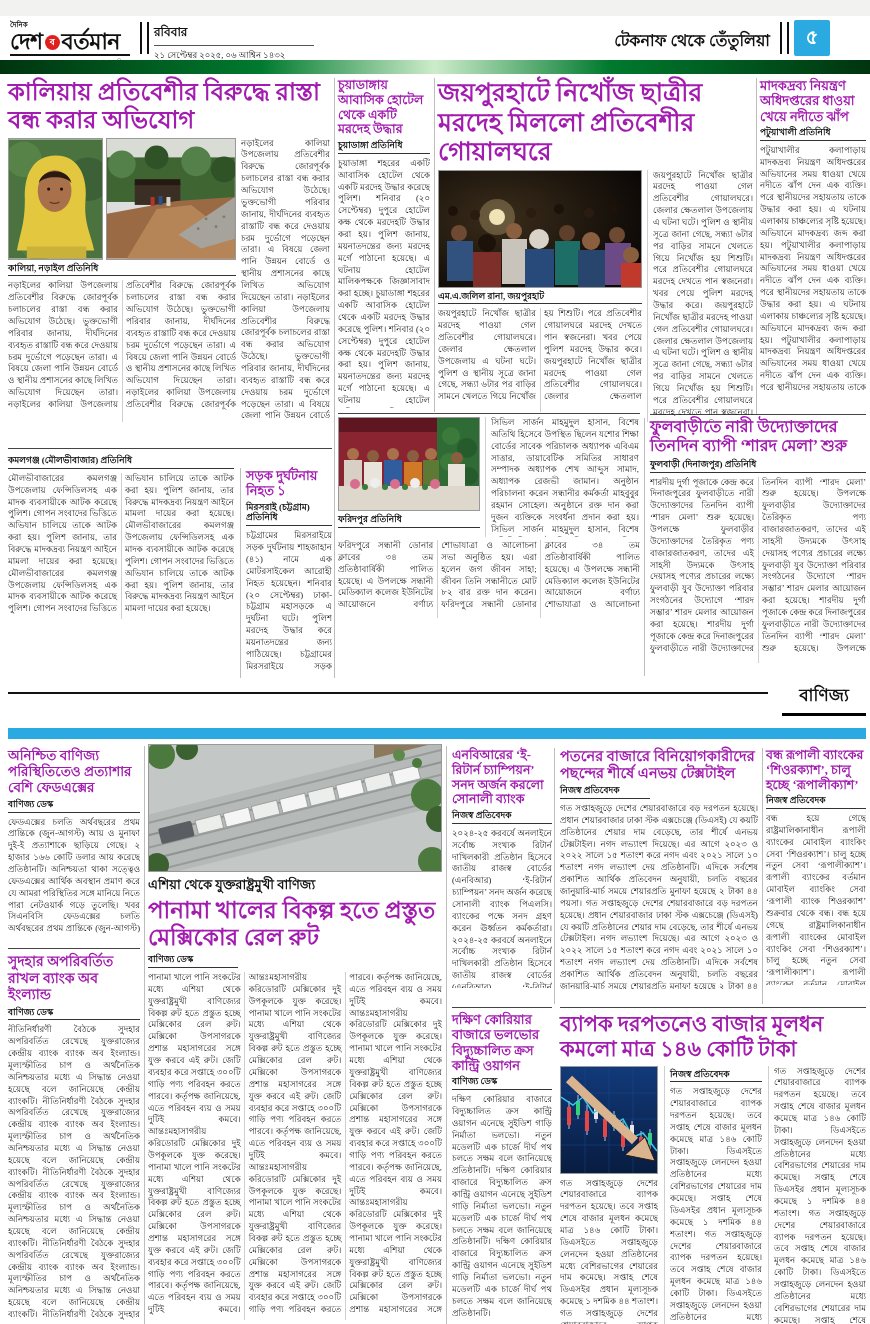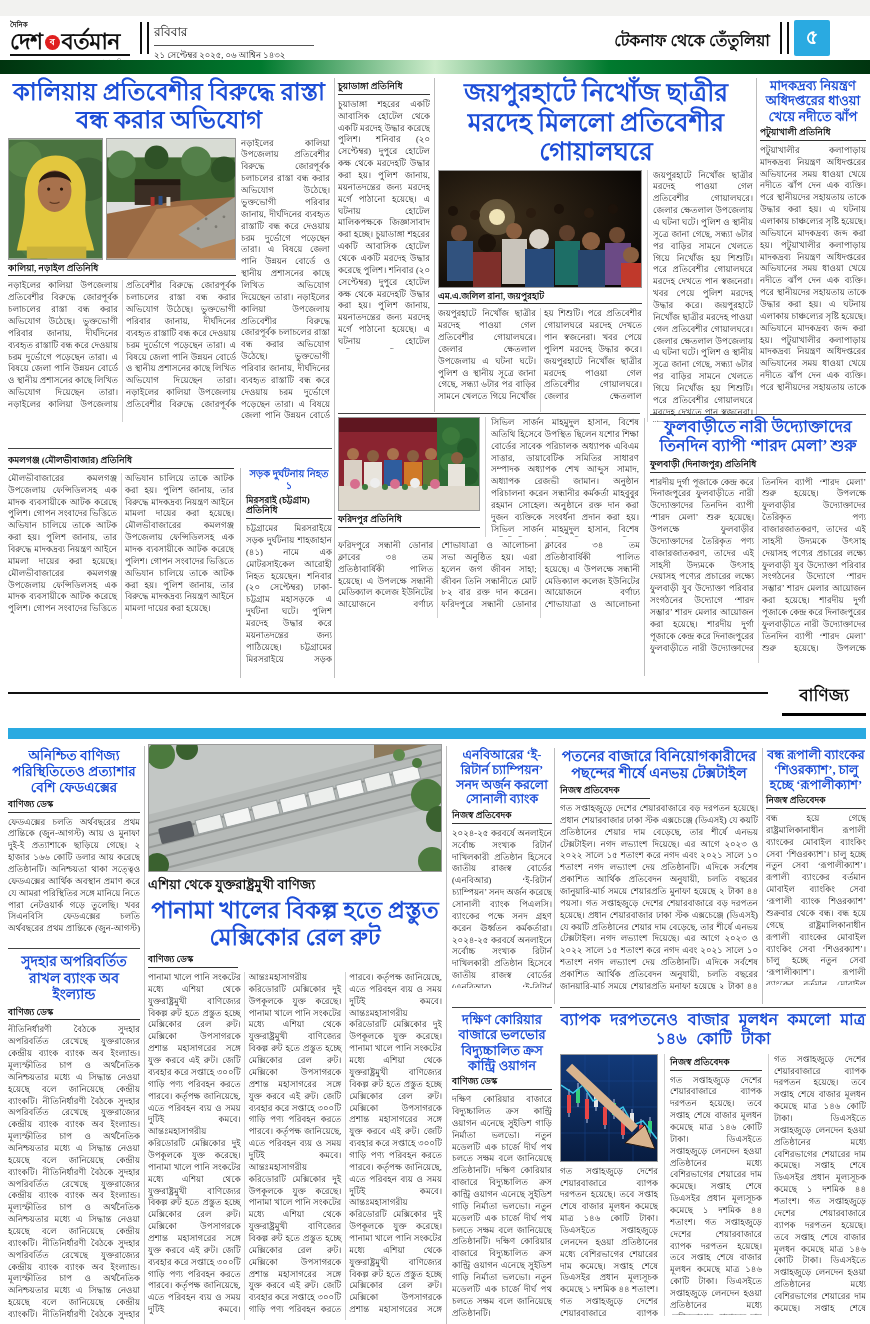--- a/index.html
+++ b/index.html
@@ -1,36 +1,36 @@
 <!DOCTYPE html>
 <html><head>
 <meta charset="utf-8">
 <style>
   html,body{margin:0;padding:0;background:#f2f2f0;}
   #page{position:relative;width:870px;height:1324px;background:#ffffff;margin:16px auto;
         font-family:"Liberation Serif",serif;color:#111;overflow:hidden;}
   .abs{position:absolute;}
-  .hl{font-weight:bold;text-align:center;line-height:1.18;color:#1d4ed8;margin:0 0 3px 0;}
+  .hl{font-weight:bold;text-align:left;line-height:1.18;color:#a21caf;margin:0 0 3px 0;}
   .byline{font-weight:bold;font-size:9px;border-bottom:1px solid #333;padding-bottom:2px;margin:3px 0 4px 0;line-height:1.2;}
   .body{font-size:8.6px;line-height:1.38;text-align:justify;color:#1d1d1d;overflow:hidden;margin:0;word-break:break-word;}
   .cols2{column-count:2;column-gap:8px;column-rule:1px solid #cfcfcf;}
   .cols3{column-count:3;column-gap:8px;column-rule:1px solid #cfcfcf;}
   .vrule{position:absolute;width:1px;background:#bdbdbd;}
   .hline{position:absolute;height:1px;background:#444;}
   .row{display:flex;gap:5px;}
   .photo{display:block;border:1px solid #999;background:#ddd;}
   
   .brand-prefix{font-size:7px;font-weight:bold;}
   .logo-main{font-size:22px;font-weight:bold;letter-spacing:-.5px;display:flex;align-items:center;
              border-bottom:2px solid #111;padding-bottom:1px;line-height:1;}
   .logo-dot{display:inline-flex;width:15px;height:15px;border-radius:50%;background:#e01f1f;color:#fff;
             font-size:9px;align-items:center;justify-content:center;margin:0 2px;font-style:normal;}
   .tagline{font-size:6px;text-align:right;margin-top:1px;color:#222;}
   .dbar{position:absolute;width:5px;height:32px;border-left:2px solid #111;border-right:2px solid #111;}
-  .day{font-weight:normal;font-size:12px;border-bottom:1px solid #555;padding-bottom:2px;}
+  .day{font-weight:bold;font-size:12px;border-bottom:1px solid #555;padding-bottom:2px;}
   .dateline{font-size:8.5px;margin-top:3px;}
   .slogan{font-size:16px;font-weight:bold;text-align:right;}
   .pagebox{position:absolute;width:36px;height:36px;background:#2aaae1;color:#fff;font-weight:bold;
            font-size:20px;display:flex;align-items:center;justify-content:center;border-radius:2px;}
   .greenbar{position:absolute;left:0;width:870px;height:14px;
             background:linear-gradient(90deg,#00340f 0%,#007a2e 30%,#cdeccb 50%,#007a2e 70%,#00340f 100%);}
   .bluebar{position:absolute;background:#2aaae1;}
   .seclabel{font-size:17px;font-weight:bold;text-align:center;border-bottom:3px solid #000;padding-bottom:3px;}
   .kicker{font-size:13px;font-weight:bold;margin:3px 0 1px 0;}
   .subcol{border-left:1px solid #cfcfcf;padding-left:5px;}
@@ -112,20 +112,21 @@
         <div class="byline">কালিয়া, নড়াইল প্রতিনিধি</div>
         <p class="body cols2" style="height:142px;">নড়াইলের কালিয়া উপজেলায় প্রতিবেশীর বিরুদ্ধে জোরপূর্বক চলাচলের রাস্তা বন্ধ করার অভিযোগ উঠেছে। ভুক্তভোগী পরিবার জানায়, দীর্ঘদিনের ব্যবহৃত রাস্তাটি বন্ধ করে দেওয়ায় চরম দুর্ভোগে পড়েছেন তারা। এ বিষয়ে জেলা পানি উন্নয়ন বোর্ডে ও স্থানীয় প্রশাসনের কাছে লিখিত অভিযোগ দিয়েছেন তারা। নড়াইলের কালিয়া উপজেলায় প্রতিবেশীর বিরুদ্ধে জোরপূর্বক চলাচলের রাস্তা বন্ধ করার অভিযোগ উঠেছে। ভুক্তভোগী পরিবার জানায়, দীর্ঘদিনের ব্যবহৃত রাস্তাটি বন্ধ করে দেওয়ায় চরম দুর্ভোগে পড়েছেন তারা। এ বিষয়ে জেলা পানি উন্নয়ন বোর্ডে ও স্থানীয় প্রশাসনের কাছে লিখিত অভিযোগ দিয়েছেন তারা। নড়াইলের কালিয়া উপজেলায় প্রতিবেশীর বিরুদ্ধে জোরপূর্বক চলাচলের রাস্তা বন্ধ করার অভিযোগ উঠেছে। ভুক্তভোগী পরিবার জানায়, দীর্ঘদিনের ব্যবহৃত রাস্তাটি বন্ধ করে দেওয়ায় চরম দুর্ভোগে পড়েছেন তারা। এ বিষয়ে জেলা পানি উন্নয়ন বোর্ডে ও স্থানীয় প্রশাসনের কাছে লিখিত অভিযোগ দিয়েছেন তারা। নড়াইলের কালিয়া উপজেলায় প্রতিবেশীর বিরুদ্ধে জোরপূর্বক চলাচলের রাস্তা বন্ধ করার অভিযোগ উঠেছে। ভুক্তভোগী পরিবার জানায়, দীর্ঘদিনের ব্যবহৃত রাস্তাটি বন্ধ করে দেওয়ায় চরম দুর্ভোগে পড়েছেন তারা। এ বিষয়ে জেলা পানি উন্নয়ন বোর্ডে ও স্থানীয় প্রশাসনের কাছে লিখিত অভিযোগ দিয়েছেন তারা। নড়াইলের কালিয়া উপজেলায় প্রতিবেশীর বিরুদ্ধে জোরপূর্বক চলাচলের রাস্তা বন্ধ করার অভিযোগ উঠেছে। ভুক্তভোগী পরিবার জানায়, দীর্ঘদিনের ব্যবহৃত রাস্তাটি বন্ধ করে দেওয়ায় চরম দুর্ভোগে পড়েছেন তারা। এ বিষয়ে জেলা পানি উন্নয়ন বোর্ডে ও স্থানীয় প্রশাসনের কাছে লিখিত অভিযোগ দিয়েছেন তারা।</p>
       </div>
       <div style="width:89px;">
         <p class="body" style="height:282px;">নড়াইলের কালিয়া উপজেলায় প্রতিবেশীর বিরুদ্ধে জোরপূর্বক চলাচলের রাস্তা বন্ধ করার অভিযোগ উঠেছে। ভুক্তভোগী পরিবার জানায়, দীর্ঘদিনের ব্যবহৃত রাস্তাটি বন্ধ করে দেওয়ায় চরম দুর্ভোগে পড়েছেন তারা। এ বিষয়ে জেলা পানি উন্নয়ন বোর্ডে ও স্থানীয় প্রশাসনের কাছে লিখিত অভিযোগ দিয়েছেন তারা। নড়াইলের কালিয়া উপজেলায় প্রতিবেশীর বিরুদ্ধে জোরপূর্বক চলাচলের রাস্তা বন্ধ করার অভিযোগ উঠেছে। ভুক্তভোগী পরিবার জানায়, দীর্ঘদিনের ব্যবহৃত রাস্তাটি বন্ধ করে দেওয়ায় চরম দুর্ভোগে পড়েছেন তারা। এ বিষয়ে জেলা পানি উন্নয়ন বোর্ডে ও স্থানীয় প্রশাসনের কাছে লিখিত অভিযোগ দিয়েছেন তারা। নড়াইলের কালিয়া উপজেলায় প্রতিবেশীর বিরুদ্ধে জোরপূর্বক চলাচলের রাস্তা বন্ধ করার অভিযোগ উঠেছে। ভুক্তভোগী পরিবার জানায়, দীর্ঘদিনের ব্যবহৃত রাস্তাটি বন্ধ করে দেওয়ায় চরম দুর্ভোগে পড়েছেন তারা। এ বিষয়ে জেলা পানি উন্নয়ন বোর্ডে ও স্থানীয় প্রশাসনের কাছে লিখিত অভিযোগ দিয়েছেন তারা। নড়াইলের কালিয়া উপজেলায় প্রতিবেশীর বিরুদ্ধে জোরপূর্বক চলাচলের রাস্তা বন্ধ করার অভিযোগ উঠেছে। ভুক্তভোগী পরিবার জানায়, দীর্ঘদিনের ব্যবহৃত রাস্তাটি বন্ধ করে দেওয়ায় চরম দুর্ভোগে পড়েছেন তারা। এ বিষয়ে জেলা পানি উন্নয়ন বোর্ডে ও স্থানীয় প্রশাসনের কাছে লিখিত অভিযোগ দিয়েছেন তারা।</p>
       </div>
     </div>
   </section>
 
   <section class="abs" style="left:338px;top:62px;width:92px;height:332px;">
+    <h2 class="hl" style="font-size:12.5px;">চুয়াডাঙ্গায় আবাসিক হোটেল থেকে একটি মরদেহ উদ্ধার</h2>
     <div class="byline">চুয়াডাঙ্গা প্রতিনিধি</div>
     <p class="body" style="height:250px;">চুয়াডাঙ্গা শহরের একটি আবাসিক হোটেল থেকে একটি মরদেহ উদ্ধার করেছে পুলিশ। শনিবার (২০ সেপ্টেম্বর) দুপুরে হোটেল কক্ষ থেকে মরদেহটি উদ্ধার করা হয়। পুলিশ জানায়, ময়নাতদন্তের জন্য মরদেহ মর্গে পাঠানো হয়েছে। এ ঘটনায় হোটেল মালিকপক্ষকে জিজ্ঞাসাবাদ করা হচ্ছে। চুয়াডাঙ্গা শহরের একটি আবাসিক হোটেল থেকে একটি মরদেহ উদ্ধার করেছে পুলিশ। শনিবার (২০ সেপ্টেম্বর) দুপুরে হোটেল কক্ষ থেকে মরদেহটি উদ্ধার করা হয়। পুলিশ জানায়, ময়নাতদন্তের জন্য মরদেহ মর্গে পাঠানো হয়েছে। এ ঘটনায় হোটেল মালিকপক্ষকে জিজ্ঞাসাবাদ করা হচ্ছে। চুয়াডাঙ্গা শহরের একটি আবাসিক হোটেল থেকে একটি মরদেহ উদ্ধার করেছে পুলিশ। শনিবার (২০ সেপ্টেম্বর) দুপুরে হোটেল কক্ষ থেকে মরদেহটি উদ্ধার করা হয়। পুলিশ জানায়, ময়নাতদন্তের জন্য মরদেহ মর্গে পাঠানো হয়েছে। এ ঘটনায় হোটেল মালিকপক্ষকে জিজ্ঞাসাবাদ করা হচ্ছে।</p>
   </section>
 
   <section class="abs" style="left:438px;top:62px;width:316px;height:332px;">
     <h2 class="hl" style="font-size:25px;">জয়পুরহাটে নিখোঁজ ছাত্রীর মরদেহ মিললো প্রতিবেশীর গোয়ালঘরে</h2>
     <div class="row">
       <div style="width:204px;">
         <svg class="photo" width="202" height="116" viewBox="0 0 202 116">
           <defs>
@@ -176,21 +177,21 @@
     <div class="byline">পটুয়াখালী প্রতিনিধি</div>
     <p class="body" style="height:248px;">পটুয়াখালীর কলাপাড়ায় মাদকদ্রব্য নিয়ন্ত্রণ অধিদপ্তরের অভিযানের সময় ধাওয়া খেয়ে নদীতে ঝাঁপ দেন এক ব্যক্তি। পরে স্থানীয়দের সহায়তায় তাকে উদ্ধার করা হয়। এ ঘটনায় এলাকায় চাঞ্চল্যের সৃষ্টি হয়েছে। অভিযানে মাদকদ্রব্য জব্দ করা হয়। পটুয়াখালীর কলাপাড়ায় মাদকদ্রব্য নিয়ন্ত্রণ অধিদপ্তরের অভিযানের সময় ধাওয়া খেয়ে নদীতে ঝাঁপ দেন এক ব্যক্তি। পরে স্থানীয়দের সহায়তায় তাকে উদ্ধার করা হয়। এ ঘটনায় এলাকায় চাঞ্চল্যের সৃষ্টি হয়েছে। অভিযানে মাদকদ্রব্য জব্দ করা হয়। পটুয়াখালীর কলাপাড়ায় মাদকদ্রব্য নিয়ন্ত্রণ অধিদপ্তরের অভিযানের সময় ধাওয়া খেয়ে নদীতে ঝাঁপ দেন এক ব্যক্তি। পরে স্থানীয়দের সহায়তায় তাকে উদ্ধার করা হয়। এ ঘটনায় এলাকায় চাঞ্চল্যের সৃষ্টি হয়েছে। অভিযানে মাদকদ্রব্য জব্দ করা হয়।</p>
   </section>
 
   <section class="abs" style="left:8px;top:436px;width:226px;height:226px;">
     <div class="byline">কমলগঞ্জ (মৌলভীবাজার) প্রতিনিধি</div>
     <p class="body cols2" style="height:146px;">মৌলভীবাজারের কমলগঞ্জ উপজেলায় ফেন্সিডিলসহ এক মাদক ব্যবসায়ীকে আটক করেছে পুলিশ। গোপন সংবাদের ভিত্তিতে অভিযান চালিয়ে তাকে আটক করা হয়। পুলিশ জানায়, তার বিরুদ্ধে মাদকদ্রব্য নিয়ন্ত্রণ আইনে মামলা দায়ের করা হয়েছে। মৌলভীবাজারের কমলগঞ্জ উপজেলায় ফেন্সিডিলসহ এক মাদক ব্যবসায়ীকে আটক করেছে পুলিশ। গোপন সংবাদের ভিত্তিতে অভিযান চালিয়ে তাকে আটক করা হয়। পুলিশ জানায়, তার বিরুদ্ধে মাদকদ্রব্য নিয়ন্ত্রণ আইনে মামলা দায়ের করা হয়েছে। মৌলভীবাজারের কমলগঞ্জ উপজেলায় ফেন্সিডিলসহ এক মাদক ব্যবসায়ীকে আটক করেছে পুলিশ। গোপন সংবাদের ভিত্তিতে অভিযান চালিয়ে তাকে আটক করা হয়। পুলিশ জানায়, তার বিরুদ্ধে মাদকদ্রব্য নিয়ন্ত্রণ আইনে মামলা দায়ের করা হয়েছে।</p>
   </section>
 
   <section class="abs" style="left:246px;top:452px;width:86px;height:210px;">
-    <h2 class="hl" style="font-size:10px;">সড়ক দুর্ঘটনায় নিহত ১</h2>
+    <h2 class="hl" style="font-size:13px;">সড়ক দুর্ঘটনায় নিহত ১</h2>
     <div class="byline">মিরসরাই (চট্টগ্রাম) প্রতিনিধি</div>
     <p class="body" style="height:142px;">চট্টগ্রামের মিরসরাইয়ে সড়ক দুর্ঘটনায় শাহজাহান (৪১) নামে এক মোটরসাইকেল আরোহী নিহত হয়েছেন। শনিবার (২০ সেপ্টেম্বর) ঢাকা-চট্টগ্রাম মহাসড়কে এ দুর্ঘটনা ঘটে। পুলিশ মরদেহ উদ্ধার করে ময়নাতদন্তের জন্য পাঠিয়েছে। চট্টগ্রামের মিরসরাইয়ে সড়ক দুর্ঘটনায় শাহজাহান (৪১) নামে এক মোটরসাইকেল আরোহী নিহত হয়েছেন। শনিবার (২০ সেপ্টেম্বর) ঢাকা-চট্টগ্রাম মহাসড়কে এ দুর্ঘটনা ঘটে। পুলিশ মরদেহ উদ্ধার করে ময়নাতদন্তের জন্য পাঠিয়েছে।</p>
   </section>
 
   <section class="abs" style="left:338px;top:401px;width:302px;height:260px;">
     <div class="row">
       <div style="width:142px;">
         <svg class="photo" width="140" height="92" viewBox="0 0 140 92">
           <rect width="140" height="92" fill="#8a2430"></rect>
           <rect x="0" y="0" width="140" height="14" fill="#5f1620"></rect>
@@ -317,21 +318,21 @@
     <p class="body" style="height:186px;">গত সপ্তাহজুড়ে দেশের শেয়ারবাজারে বড় দরপতন হয়েছে। প্রধান শেয়ারবাজার ঢাকা স্টক এক্সচেঞ্জে (ডিএসই) যে কয়টি প্রতিষ্ঠানের শেয়ার দাম বেড়েছে, তার শীর্ষে এনভয় টেক্সটাইল। নগদ লভ্যাংশ দিয়েছে। এর আগে ২০২৩ ও ২০২২ সালে ১৫ শতাংশ করে নগদ এবং ২০২১ সালে ১০ শতাংশ নগদ লভ্যাংশ দেয় প্রতিষ্ঠানটি। এদিকে সর্বশেষ প্রকাশিত আর্থিক প্রতিবেদন অনুযায়ী, চলতি বছরের জানুয়ারি-মার্চ সময়ে শেয়ারপ্রতি মুনাফা হয়েছে ২ টাকা ৪৪ পয়সা। গত সপ্তাহজুড়ে দেশের শেয়ারবাজারে বড় দরপতন হয়েছে। প্রধান শেয়ারবাজার ঢাকা স্টক এক্সচেঞ্জে (ডিএসই) যে কয়টি প্রতিষ্ঠানের শেয়ার দাম বেড়েছে, তার শীর্ষে এনভয় টেক্সটাইল। নগদ লভ্যাংশ দিয়েছে। এর আগে ২০২৩ ও ২০২২ সালে ১৫ শতাংশ করে নগদ এবং ২০২১ সালে ১০ শতাংশ নগদ লভ্যাংশ দেয় প্রতিষ্ঠানটি। এদিকে সর্বশেষ প্রকাশিত আর্থিক প্রতিবেদন অনুযায়ী, চলতি বছরের জানুয়ারি-মার্চ সময়ে শেয়ারপ্রতি মুনাফা হয়েছে ২ টাকা ৪৪ পয়সা।</p>
   </section>
 
   <section class="abs" style="left:766px;top:732px;width:100px;height:256px;">
     <h2 class="hl" style="font-size:12.5px;">বন্ধ রূপালী ব্যাংকের ‘শিওরক্যাশ’, চালু হচ্ছে ‘রূপালীক্যাশ’</h2>
     <div class="byline">নিজস্ব প্রতিবেদক</div>
     <p class="body" style="height:172px;">বন্ধ হয়ে গেছে রাষ্ট্রমালিকানাধীন রূপালী ব্যাংকের মোবাইল ব্যাংকিং সেবা ‘শিওরক্যাশ’। চালু হচ্ছে নতুন সেবা ‘রূপালীক্যাশ’। রূপালী ব্যাংকের বর্তমান মোবাইল ব্যাংকিং সেবা ‘রূপালী ব্যাংক শিওরক্যাশ’ শুক্রবার থেকে বন্ধ। বন্ধ হয়ে গেছে রাষ্ট্রমালিকানাধীন রূপালী ব্যাংকের মোবাইল ব্যাংকিং সেবা ‘শিওরক্যাশ’। চালু হচ্ছে নতুন সেবা ‘রূপালীক্যাশ’। রূপালী ব্যাংকের বর্তমান মোবাইল ব্যাংকিং সেবা ‘রূপালী ব্যাংক শিওরক্যাশ’ শুক্রবার থেকে বন্ধ।</p>
   </section>
 
   <section class="abs" style="left:560px;top:996px;width:306px;height:328px;">
-    <h2 class="hl" style="font-size:16px;font-family:Liberation Mono, monospace;">ব্যাপক দরপতনেও বাজার মূলধন কমলো মাত্র ১৪৬ কোটি টাকা</h2>
+    <h2 class="hl" style="font-size:21px;">ব্যাপক দরপতনেও বাজার মূলধন কমলো মাত্র ১৪৬ কোটি টাকা</h2>
     <div class="row" style="gap:6px;margin-top:4px;">
       <div style="width:98px;">
         <svg class="photo" width="96" height="106" viewBox="0 0 96 106">
           <defs>
             <linearGradient id="cg" x1="0" y1="0" x2="0" y2="1">
               <stop offset="0%" stop-color="#123a7a"></stop>
                 <stop offset="100%" stop-color="#081c40"></stop>
             </linearGradient>
           </defs>
           <rect width="96" height="106" fill="url(#cg)"></rect>

